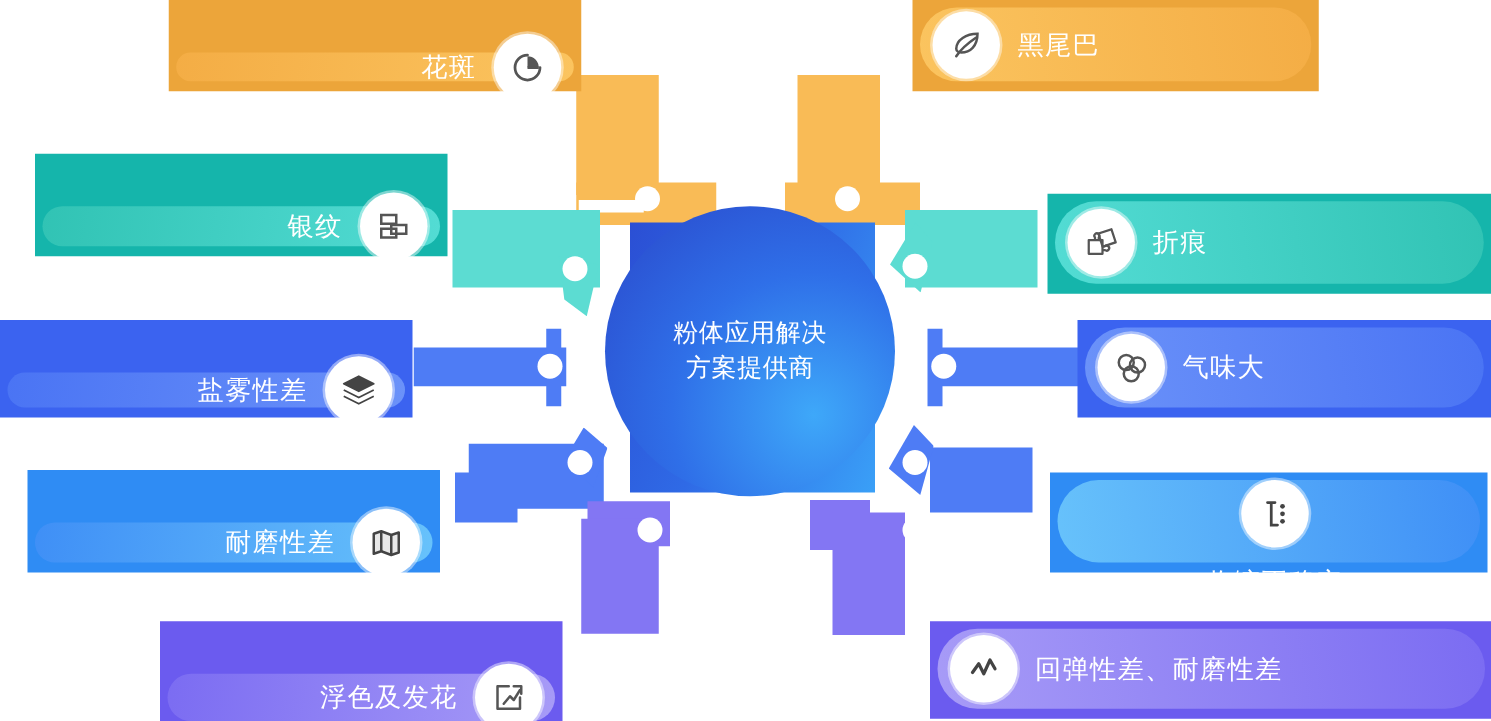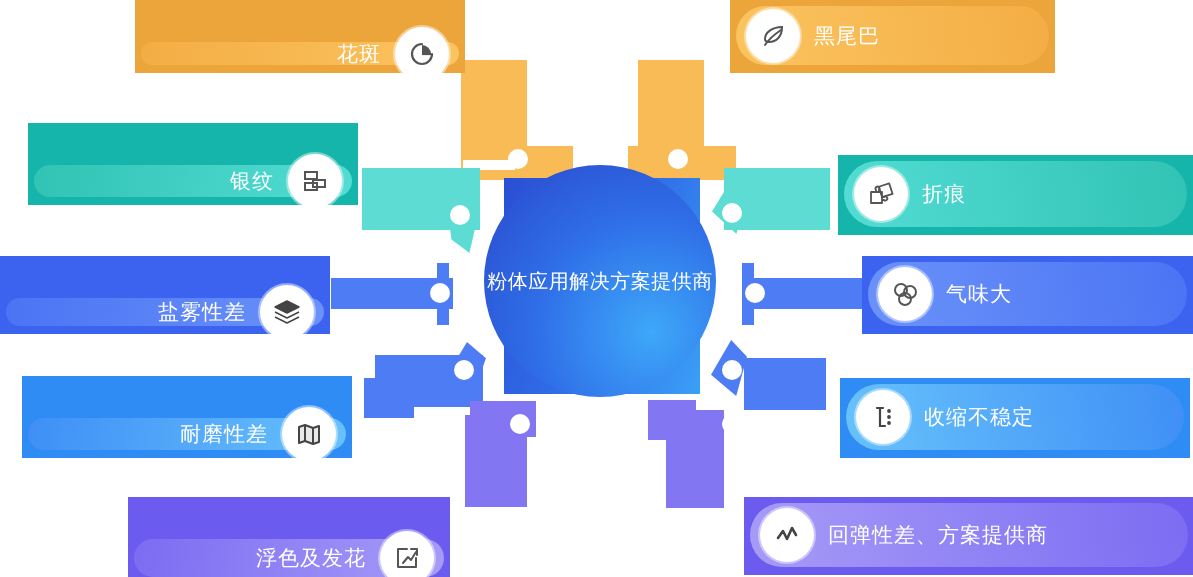--- a/index.html
+++ b/index.html
@@ -12,21 +12,21 @@
   .node{position:absolute;width:20px;height:20px;border-radius:50%;
         background:#ffffff;}
 
   
   .center-sq{position:absolute;left:504px;top:178px;width:196px;height:216px;
              background:linear-gradient(115deg,#2b4fd4 0%,#2f6ae6 48%,#3aa0f7 100%);}
   .center-circle{position:absolute;left:484px;top:165px;width:232px;height:232px;
              border-radius:50%;
              background:radial-gradient(circle at 72% 72%,#3ea8f9 0%,#2f6fe8 48%,#2a46c9 100%);}
   .center-text{position:absolute;left:484px;top:165px;width:232px;height:232px;
-             display:flex;flex-direction:row;align-items:center;justify-content:center;
+             display:flex;flex-direction:column;align-items:center;justify-content:center;
              color:#fff;font-size:20px;line-height:28px;letter-spacing:.5px;
              text-align:center;}
 
   
   .pill{position:absolute;}
   .pill .backing{position:absolute;left:0;top:0;width:100%;height:100%;}
   .pill .face{position:absolute;left:6px;top:6px;right:6px;bottom:8px;
               border-radius:999px;display:flex;align-items:center;}
   .pill .label{color:#ffffff;font-size:21px;white-space:nowrap;letter-spacing:1px;}
   .badge{width:54px;height:54px;border-radius:50%;background:#fff;
@@ -52,21 +52,21 @@
   .t-teal2 .face{background:linear-gradient(260deg,#31c3b4 0%,#53dcd4 100%);}
 
   .t-blue .backing{background:#3b63f0;}
   .t-blue .face{background:linear-gradient(100deg,#4a74f4 0%,#6b92f9 100%);}
   .t-blue2 .backing{background:#3b63f0;}
   .t-blue2 .face{background:linear-gradient(260deg,#4a74f4 0%,#6b92f9 100%);}
 
   .t-lblue .backing{background:#2f8cf4;}
   .t-lblue .face{background:linear-gradient(100deg,#3f8ff6 0%,#67c2fb 100%);}
   .t-lblue2 .backing{background:#2f8cf4;}
-  .t-lblue2 .face{background:linear-gradient(260deg,#3f8ff6 0%,#67c2fb 100%);}
+  .t-lblue2 .face{background:linear-gradient(260deg,#3f8ff6 0%,#67c2fb 100%);flex-direction:column;}
 
   .t-purple .backing{background:#6b5bef;}
   .t-purple .face{background:linear-gradient(100deg,#7b6cf2 0%,#a79bf7 100%);}
   .t-purple2 .backing{background:#6b5bef;}
   .t-purple2 .face{background:linear-gradient(260deg,#7b6cf2 0%,#a79bf7 100%);}
 </style>
 </head>
 <body>
 
 <div id="stage">
@@ -251,17 +251,17 @@
   </div>
 
   <div class="pill ltr t-purple2" style="left:744px;top:497px;width:450px;height:78px;">
     <div class="backing"></div>
     <div class="face">
       <span class="badge">
         <svg width="32" height="32" viewBox="0 0 32 32" fill="none" stroke="#444" stroke-width="2.6" stroke-linecap="round" stroke-linejoin="round">
           <path d="M7 19 L12 12 L16 20 L21 9 L25 16"></path>
         </svg>
       </span>
-      <span class="label">回弹性差、方案提供商</span>
+      <span class="label">回弹性差、耐磨性差</span>
     </div>
   </div>
 
 </div>
 
 </body></html>

